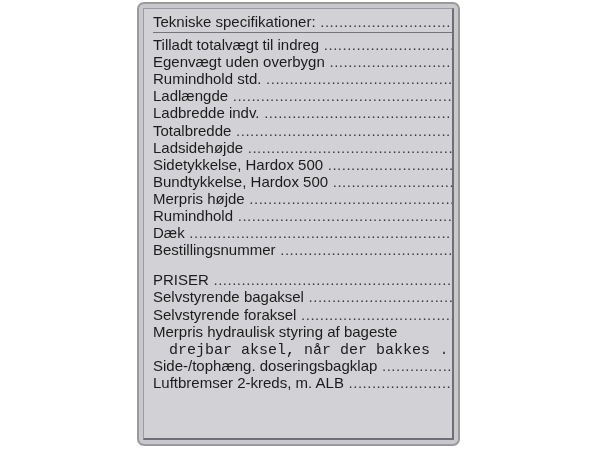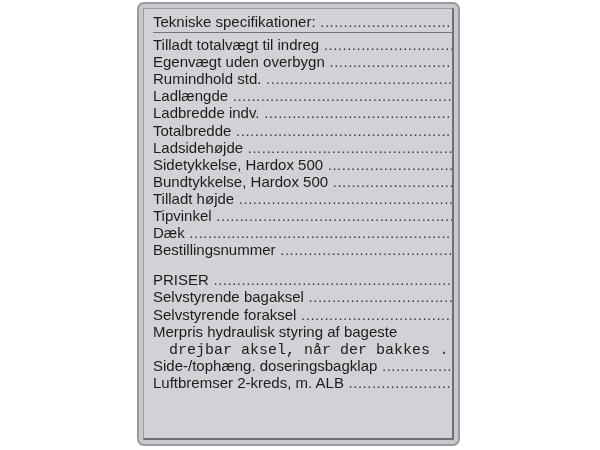--- a/index.html
+++ b/index.html
@@ -122,25 +122,25 @@
           </tr>
           <tr class="row">
             <td class="lbl leader"><span class="txt">Sidetykkelse, Hardox 500</span></td>
 
           </tr>
           <tr class="row">
             <td class="lbl leader"><span class="txt">Bundtykkelse, Hardox 500</span></td>
 
           </tr>
           <tr class="row">
-            <td class="lbl leader"><span class="txt">Tilladt højde</span></td>
+            <td class="lbl leader"><span class="txt">Merpris højde</span></td>
 
           </tr>
           <tr class="row">
-            <td class="lbl leader"><span class="txt">Tipvinkel</span></td>
+            <td class="lbl leader"><span class="txt">Rumindhold</span></td>
 
           </tr>
           <tr class="row">
             <td class="lbl leader"><span class="txt">Dæk</span></td>
 
           </tr>
           <tr class="row">
             <td class="lbl leader"><span class="txt">Bestillingsnummer</span></td>
 
           </tr>

